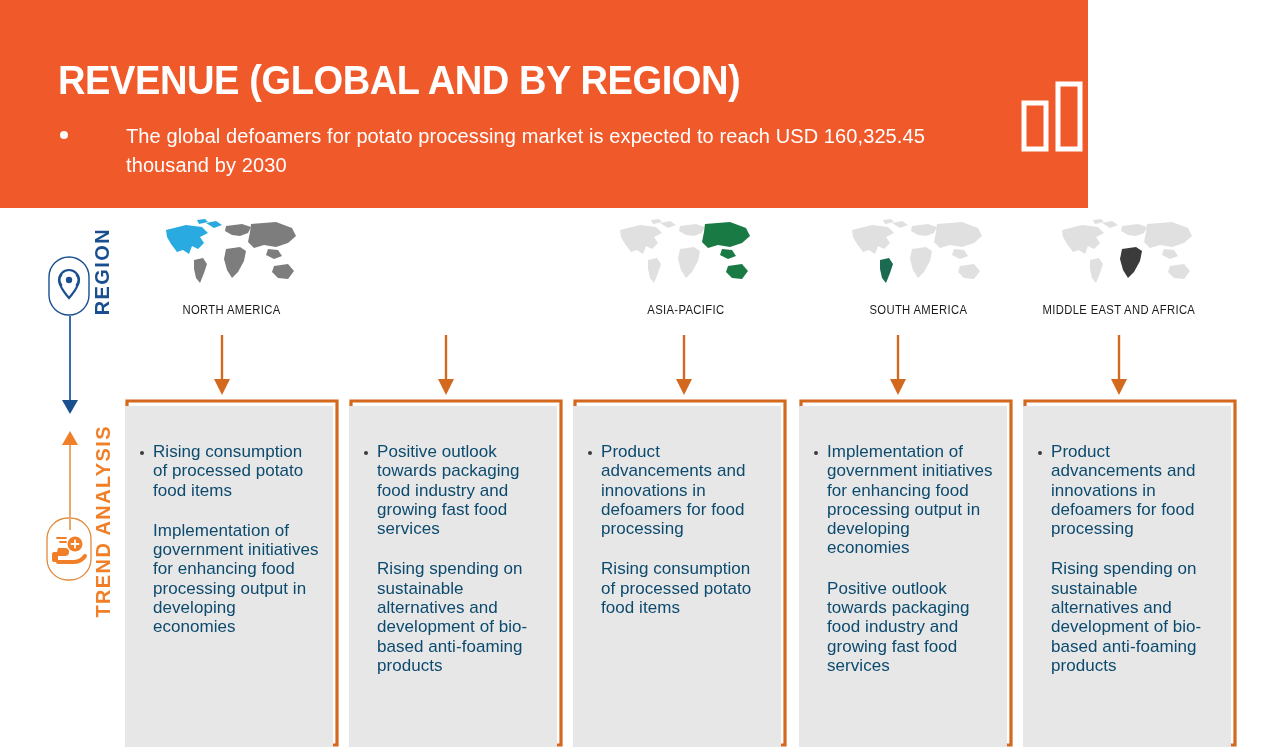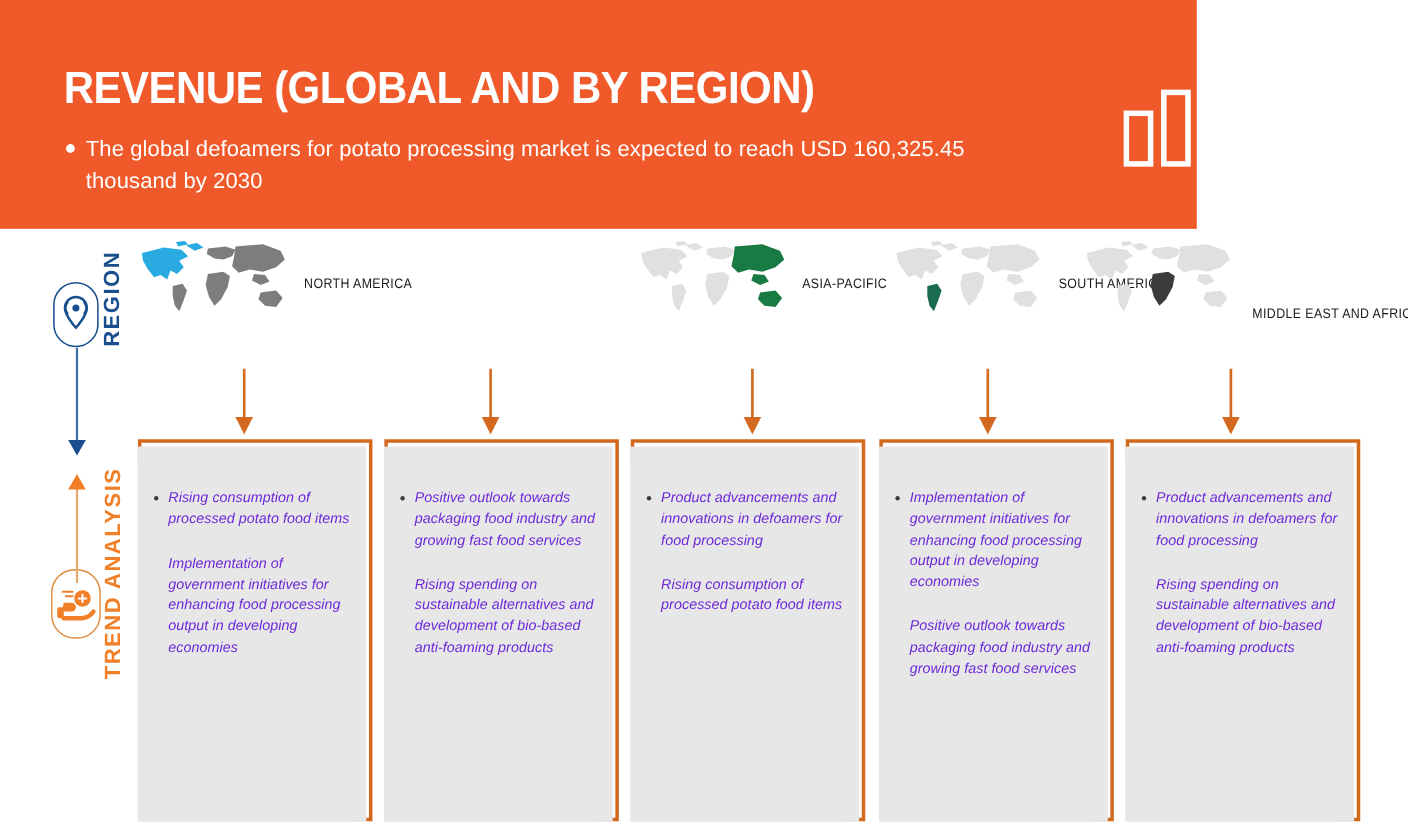--- a/index.html
+++ b/index.html
@@ -22,21 +22,21 @@
     position:absolute; left:58px; top:57px;
     font-size:41px; font-weight:bold;
     color:#ffffff; letter-spacing:-0.5px;
     white-space:nowrap;
     transform:scaleX(0.93);
     transform-origin:left center;
   }
   .header-bullet-row {
     position:absolute; left:60px; top:122px;
     width:870px;
-    display:flex; align-items:flex-start;
+    display:flex; align-items:flex-start;gap:48px;
   }
   .hb-dot {
     width:8px; height:8px; border-radius:50%;
     background:#ffffff; margin-top:9px; margin-right:10px;
     flex:0 0 auto;
   }
   .hb-text {
     font-size:20px; line-height:29px; color:#ffffff;
     font-weight:400; letter-spacing:0.1px;
   }
@@ -65,21 +65,21 @@
   .rail-icon.region { left:47px; top:255px; width:44px; height:62px; }
   .rail-icon.trend  { left:45px; top:516px; width:48px; height:66px; }
   .rail-arrow { position:absolute; }
   .rail-arrow.down { left:56px; top:316px; width:28px; height:100px; }
   .rail-arrow.up   { left:56px; top:428px; width:28px; height:102px; }
 
   
   .regions { position:absolute; left:0; top:212px; width:1280px; height:115px; }
   .region-col {
     position:absolute; top:0; width:226px;
-    display:flex; flex-direction:row; align-items:center;
+    display:flex; flex-direction:column; align-items:center;
   }
   .region-map { width:152px; height:80px; }
   .region-name {
     margin-top:11px;
     font-size:12.5px; color:#1a1a1a;
     letter-spacing:0.4px; white-space:nowrap;
     transform:scaleX(0.9);
   }
 
   
@@ -101,22 +101,22 @@
     padding:36px 14px 0 15px;
   }
   .card-item { display:flex; align-items:flex-start; }
   .card-item + .card-item { margin-top:21px; }
   .ci-dot {
     flex:0 0 auto; width:4px; height:4px; border-radius:50%;
     background:#3b3b3b; margin-top:9px; margin-right:9px;
   }
   .ci-spacer { flex:0 0 auto; width:13px; }
   .ci-text {
-    font-size:13px; line-height:19.3px;
-    color:#6d28d9; letter-spacing:0.05px;font-style:italic;
+    font-size:17px; line-height:19.3px;
+    color:#0c4a6e; letter-spacing:0.05px;
   }
 </style>
 </head>
 <body>
 
 <div id="root">
 
   <div class="header">
     <div class="header-title">REVENUE (GLOBAL AND BY REGION)</div>
     <div class="header-bullet-row">

